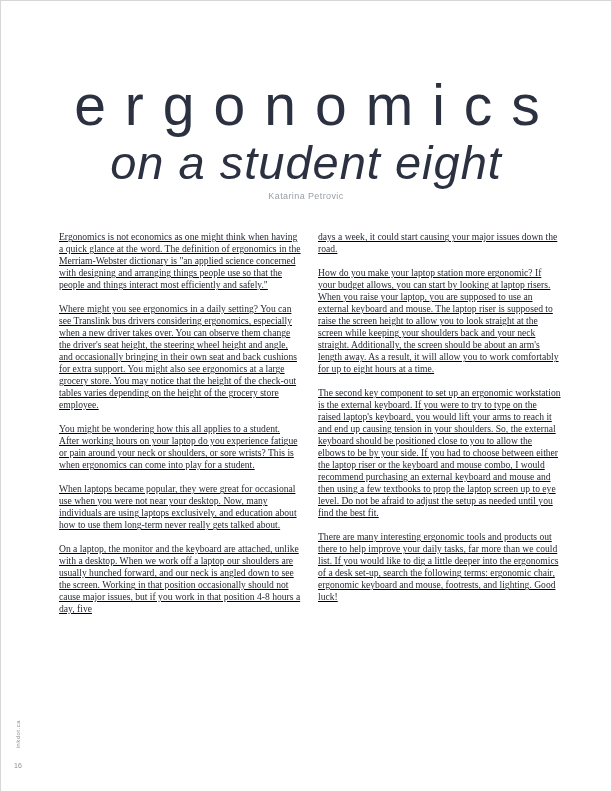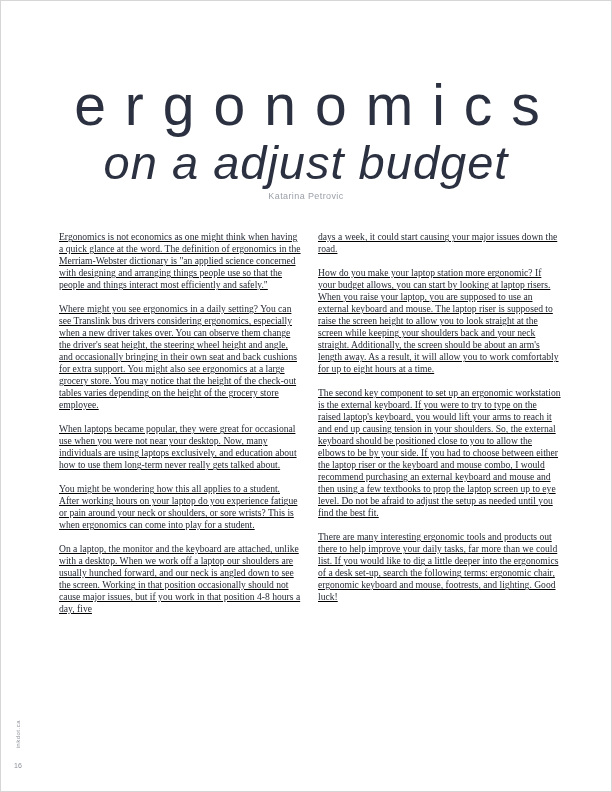--- a/index.html
+++ b/index.html
@@ -75,30 +75,30 @@
     color: #8b9097;
   }
 </style>
 </head>
 <body>
 
 <div class="page">
 
   <header class="masthead">
     <h1 class="title">ergonomics</h1>
-    <h2 class="subtitle">on a adjust budget</h2>
+    <h2 class="subtitle">on a student eight</h2>
     <div class="byline">Katarina Petrovic</div>
   </header>
 
   <main class="columns">
     <section class="column">
       <p>Ergonomics is not economics as one might think when having a quick glance at the word. The definition of ergonomics in the Merriam-Webster dictionary is "an applied science concerned with designing and arranging things people use so that the people and things interact most efficiently and safely."</p>
       <p>Where might you see ergonomics in a daily setting? You can see Translink bus drivers considering ergonomics, especially when a new driver takes over. You can observe them change the driver's seat height, the steering wheel height and angle, and occasionally bringing in their own seat and back cushions for extra support. You might also see ergonomics at a large grocery store. You may notice that the height of the check-out tables varies depending on the height of the grocery store employee.</p>
+      <p>You might be wondering how this all applies to a student. After working hours on your laptop do you experience fatigue or pain around your neck or shoulders, or sore wrists? This is when ergonomics can come into play for a student.</p>
       <p>When laptops became popular, they were great for occasional use when you were not near your desktop. Now, many individuals are using laptops exclusively, and education about how to use them long-term never really gets talked about.</p>
-      <p>You might be wondering how this all applies to a student. After working hours on your laptop do you experience fatigue or pain around your neck or shoulders, or sore wrists? This is when ergonomics can come into play for a student.</p>
       <p>On a laptop, the monitor and the keyboard are attached, unlike with a desktop. When we work off a laptop our shoulders are usually hunched forward, and our neck is angled down to see the screen. Working in that position occasionally should not cause major issues, but if you work in that position 4-8 hours a day, five</p>
     </section>
     <section class="column">
       <p>days a week, it could start causing your major issues down the road.</p>
       <p>How do you make your laptop station more ergonomic? If your budget allows, you can start by looking at laptop risers. When you raise your laptop, you are supposed to use an external keyboard and mouse. The laptop riser is supposed to raise the screen height to allow you to look straight at the screen while keeping your shoulders back and your neck straight. Additionally, the screen should be about an arm's length away. As a result, it will allow you to work comfortably for up to eight hours at a time.</p>
       <p>The second key component to set up an ergonomic workstation is the external keyboard. If you were to try to type on the raised laptop's keyboard, you would lift your arms to reach it and end up causing tension in your shoulders. So, the external keyboard should be positioned close to you to allow the elbows to be by your side. If you had to choose between either the laptop riser or the keyboard and mouse combo, I would recommend purchasing an external keyboard and mouse and then using a few textbooks to prop the laptop screen up to eye level. Do not be afraid to adjust the setup as needed until you find the best fit.</p>
       <p>There are many interesting ergonomic tools and products out there to help improve your daily tasks, far more than we could list. If you would like to dig a little deeper into the ergonomics of a desk set-up, search the following terms: ergonomic chair, ergonomic keyboard and mouse, footrests, and lighting. Good luck!</p>
     </section>
   </main>
 

